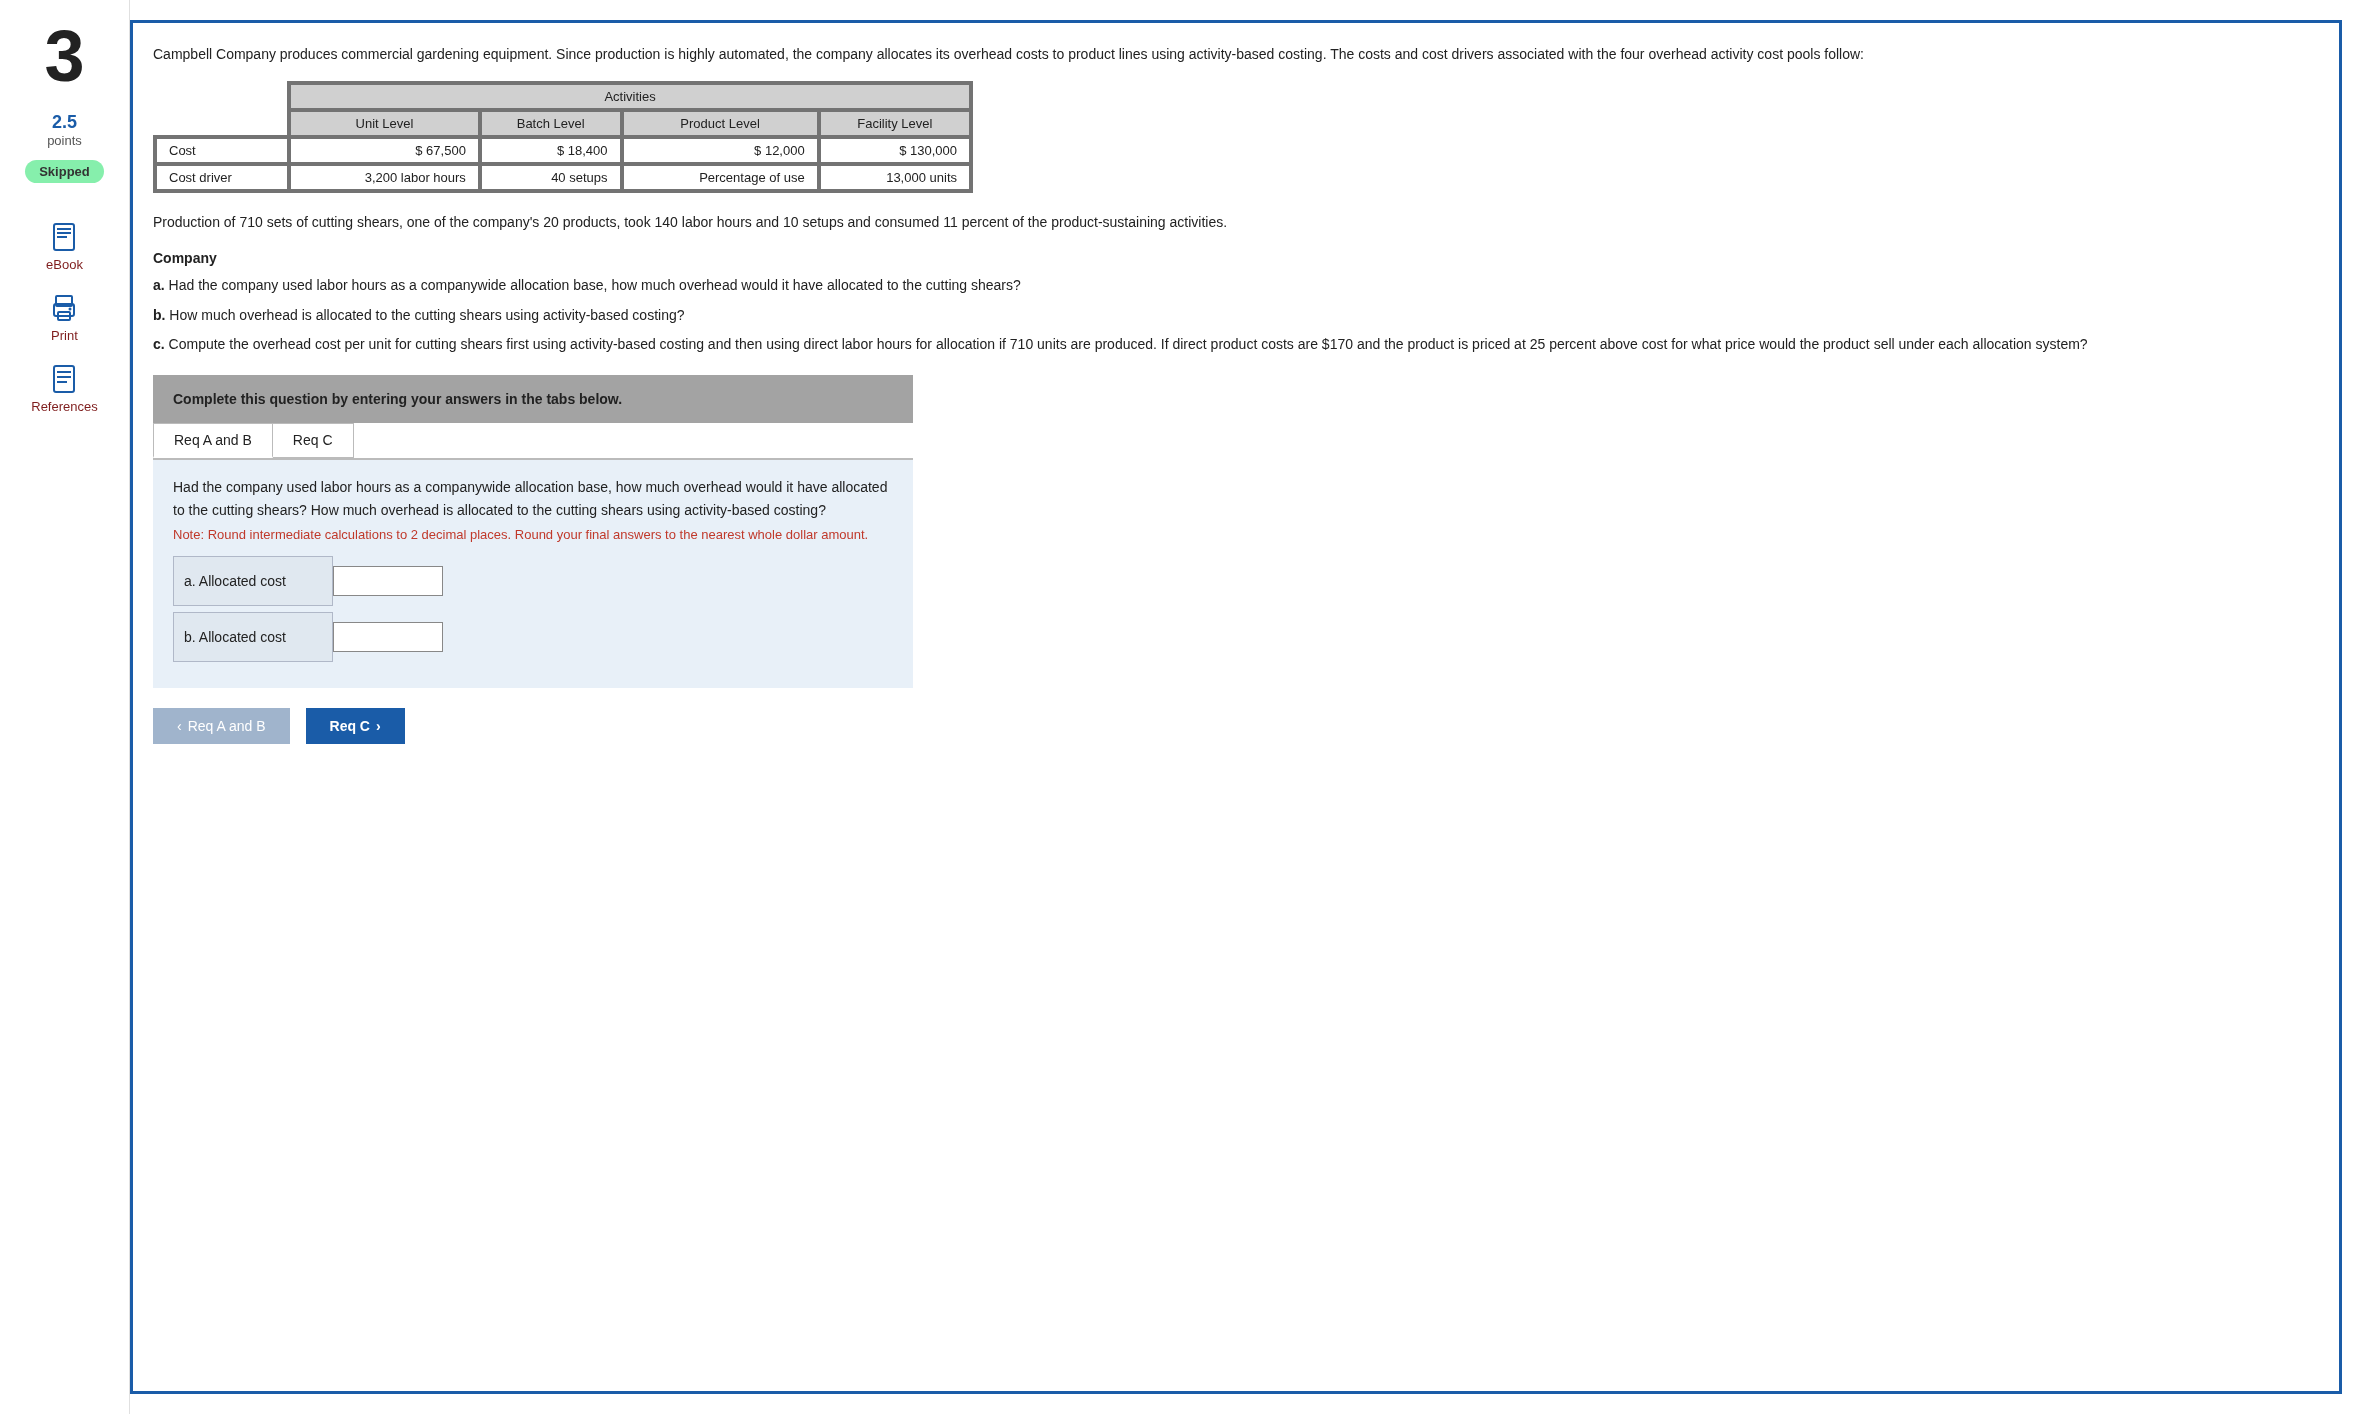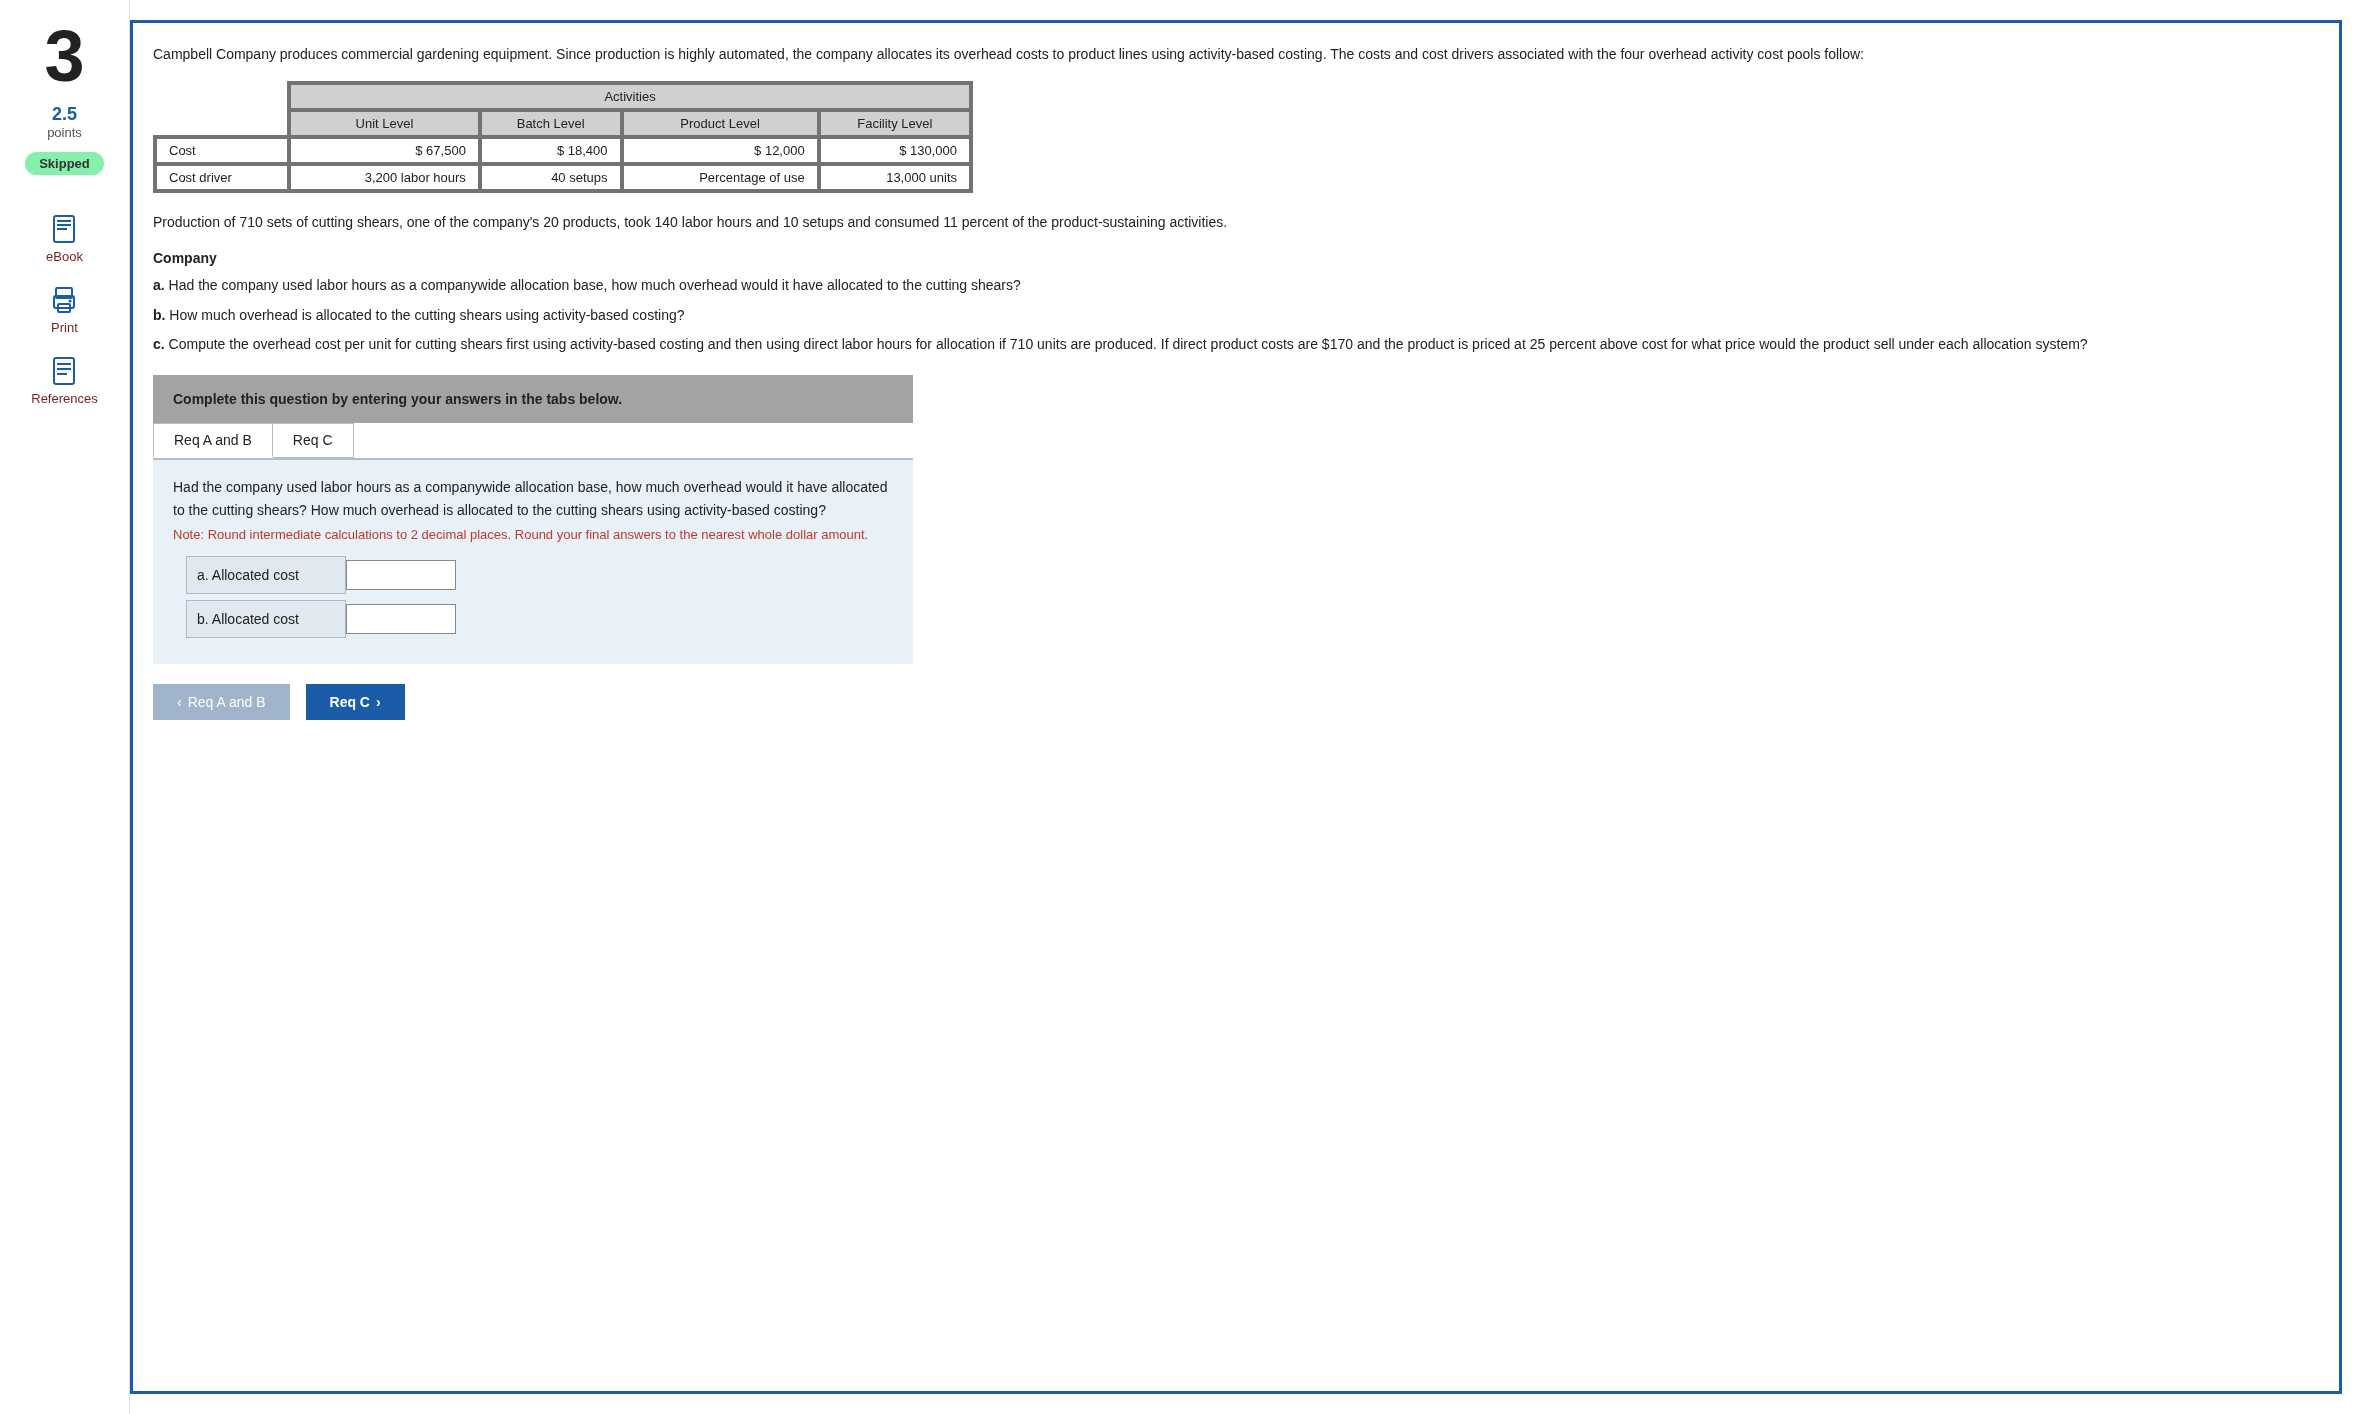--- a/index.html
+++ b/index.html
@@ -30,21 +30,21 @@
       font-size: 72px;
       font-weight: bold;
       color: #222;
       line-height: 1;
       margin-bottom: 4px;
     }
     .points-value {
       font-size: 18px;
       font-weight: bold;
       color: #1a5ca8;
-      margin-top: 8px;
+      margin-top: 16px;
     }
     .points-label {
       font-size: 13px;
       color: #555;
       margin-bottom: 12px;
     }
     .skipped-badge {
       background: #86efac;
       color: #333;
       font-size: 13px;
@@ -181,23 +181,22 @@
     }
     .answer-row {
       display: flex;
       align-items: center;
       margin-bottom: 6px;
     }
     .answer-label {
       font-size: 14px;
       width: 160px;
       background: #e0e8f0;
-      padding: 10px 10px;
+      padding: 16px 10px;
       border: 1px solid #b0b8c8;
-      margin-left: 13px;
     }
     .answer-input {
       width: 110px;
       height: 30px;
       border: 1px solid #888;
       padding: 4px 8px;
       font-size: 14px;
       background: #fff;
     }
     

